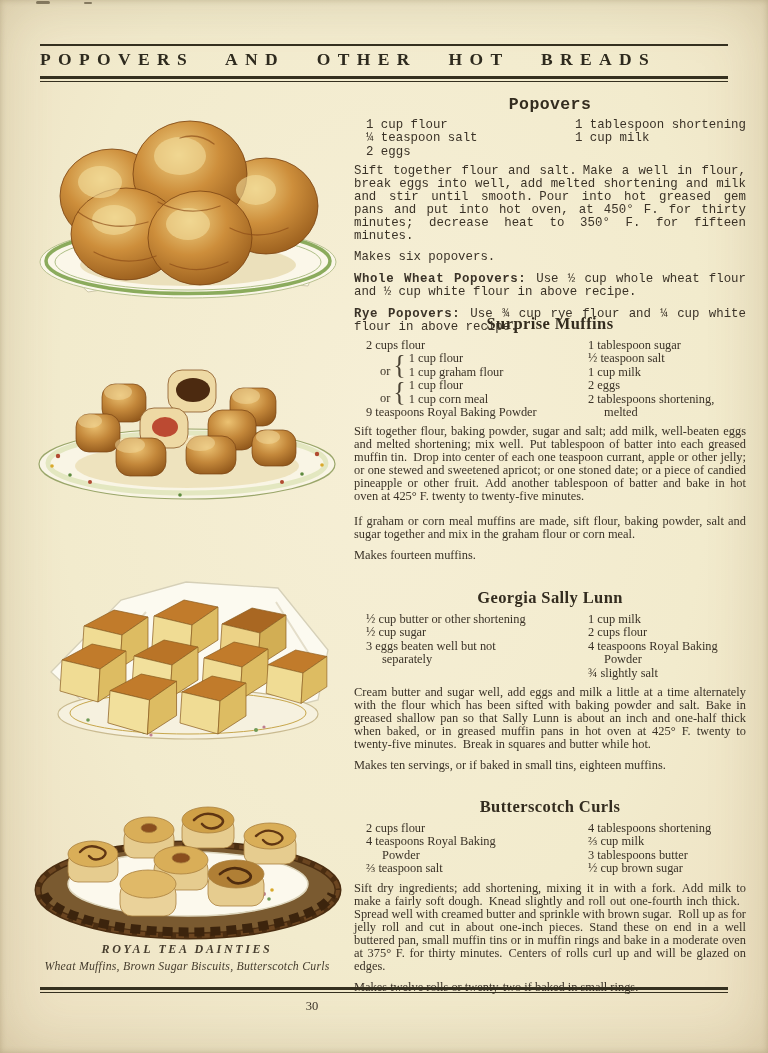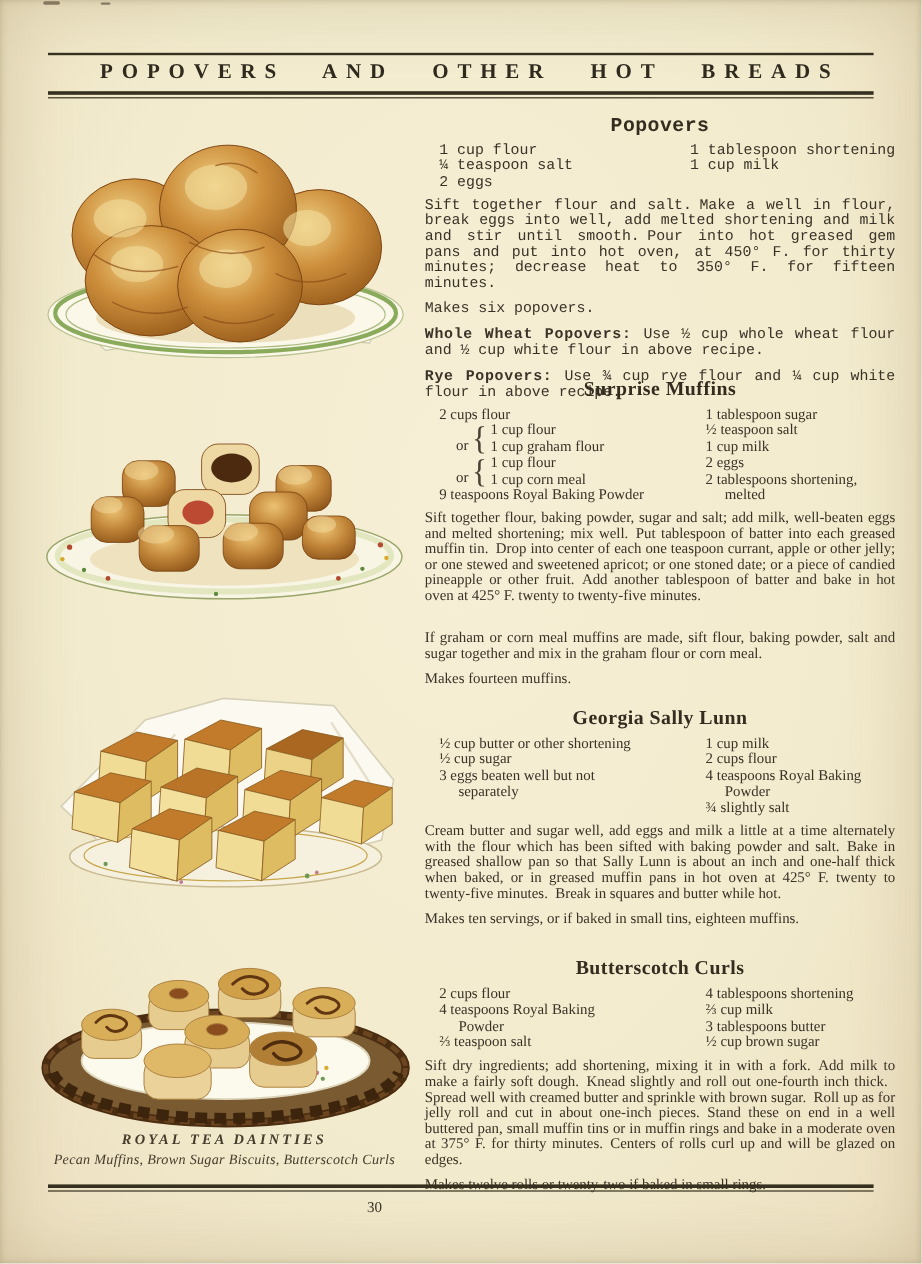--- a/index.html
+++ b/index.html
@@ -12,22 +12,22 @@
     font-family:"Liberation Serif","DejaVu Serif",serif;
     color:#3a3227;
     overflow:hidden;
   }
   
   .rule{position:absolute;left:40px;right:40px;background:#35301f;}
   .rule-top{top:44px;height:2px;}
   .rule-head-thick{top:76px;height:3px;}
   .rule-head-thin{top:81px;height:1px;}
   .page-header{
-    position:absolute;top:49px;left:55px;right:40px;
-    text-align:center;font-weight:bold;font-size:17.5px;
+    position:absolute;top:49px;left:40px;right:40px;
+    text-align:left;font-weight:bold;font-size:17.5px;
     letter-spacing:.42em;word-spacing:1.15em;color:#2e2a1e;
   }
   .speck{position:absolute;background:rgba(60,50,30,.55);border-radius:2px;}
   
   .rule-bot-thick{top:987px;height:3px;}
   .rule-bot-thin{top:992px;height:1px;}
   .page-number{position:absolute;top:999px;left:312px;transform:translateX(-50%);
     font-size:12.5px;color:#3a3227;}
   
   .text-col{position:absolute;left:354px;width:392px;top:0;}
@@ -274,21 +274,21 @@
             <rect x="0" y="8" width="56" height="34" rx="12" fill="#e6cc8f"></rect>
             <ellipse cx="28" cy="10" rx="28" ry="14" fill="#b07f35"></ellipse>
             <path d="M12,10 q 12,-10 26,-3 q 10,6 -1,11 q -11,4 -17,-4" stroke="#4f2c0e" stroke-width="2.8" fill="none" stroke-linecap="round"></path>
           </g>
       </g>
     </svg>
   </div>
 
   <div class="caption">
     <div class="cap-title">ROYAL TEA DAINTIES</div>
-    <div class="cap-sub">Pecan Muffins, Brown Sugar Biscuits, Butterscotch Curls</div>
+    <div class="cap-sub">Wheat Muffins, Brown Sugar Biscuits, Butterscotch Curls</div>
   </div>
 
   <div class="text-col">
 
     <div class="recipe r1">
       <h2>Popovers</h2>
       <div class="ing-cols">
         <div class="ing-left">
           <div class="ing">1 cup flour</div>
           <div class="ing">¼ teaspoon salt</div>
@@ -331,21 +331,21 @@
         <div class="ing-right">
           <div class="ing">1 tablespoon sugar</div>
           <div class="ing">½ teaspoon salt</div>
           <div class="ing">1 cup milk</div>
           <div class="ing">2 eggs</div>
           <div class="ing">2 tablespoons shortening,</div>
           <div class="ing indent">melted</div>
         </div>
       </div>
       <p class="body">Sift together flour, baking powder, sugar and salt; add milk, well-beaten eggs and melted shortening; mix well. Put tablespoon of batter into each greased muffin tin. Drop into center of each one teaspoon currant, apple or other jelly; or one stewed and sweetened apricot; or one stoned date; or a piece of candied pineapple or other fruit. Add another tablespoon of batter and bake in hot oven at 425° F. twenty to twenty-five minutes.</p>
-      <p class="body" style="margin-top:22px;">If graham or corn meal muffins are made, sift flour, baking powder, salt and sugar together and mix in the graham flour or corn meal.</p>
+      <p class="body" style="margin-top:12px;">If graham or corn meal muffins are made, sift flour, baking powder, salt and sugar together and mix in the graham flour or corn meal.</p>
       <p class="makes">Makes fourteen muffins.</p>
     </div>
 
     <div class="recipe r3">
       <h2>Georgia Sally Lunn</h2>
       <div class="ing-cols">
         <div class="ing-left">
           <div class="ing">½ cup butter or other shortening</div>
           <div class="ing">½ cup sugar</div>
           <div class="ing">3 eggs beaten well but not</div>

